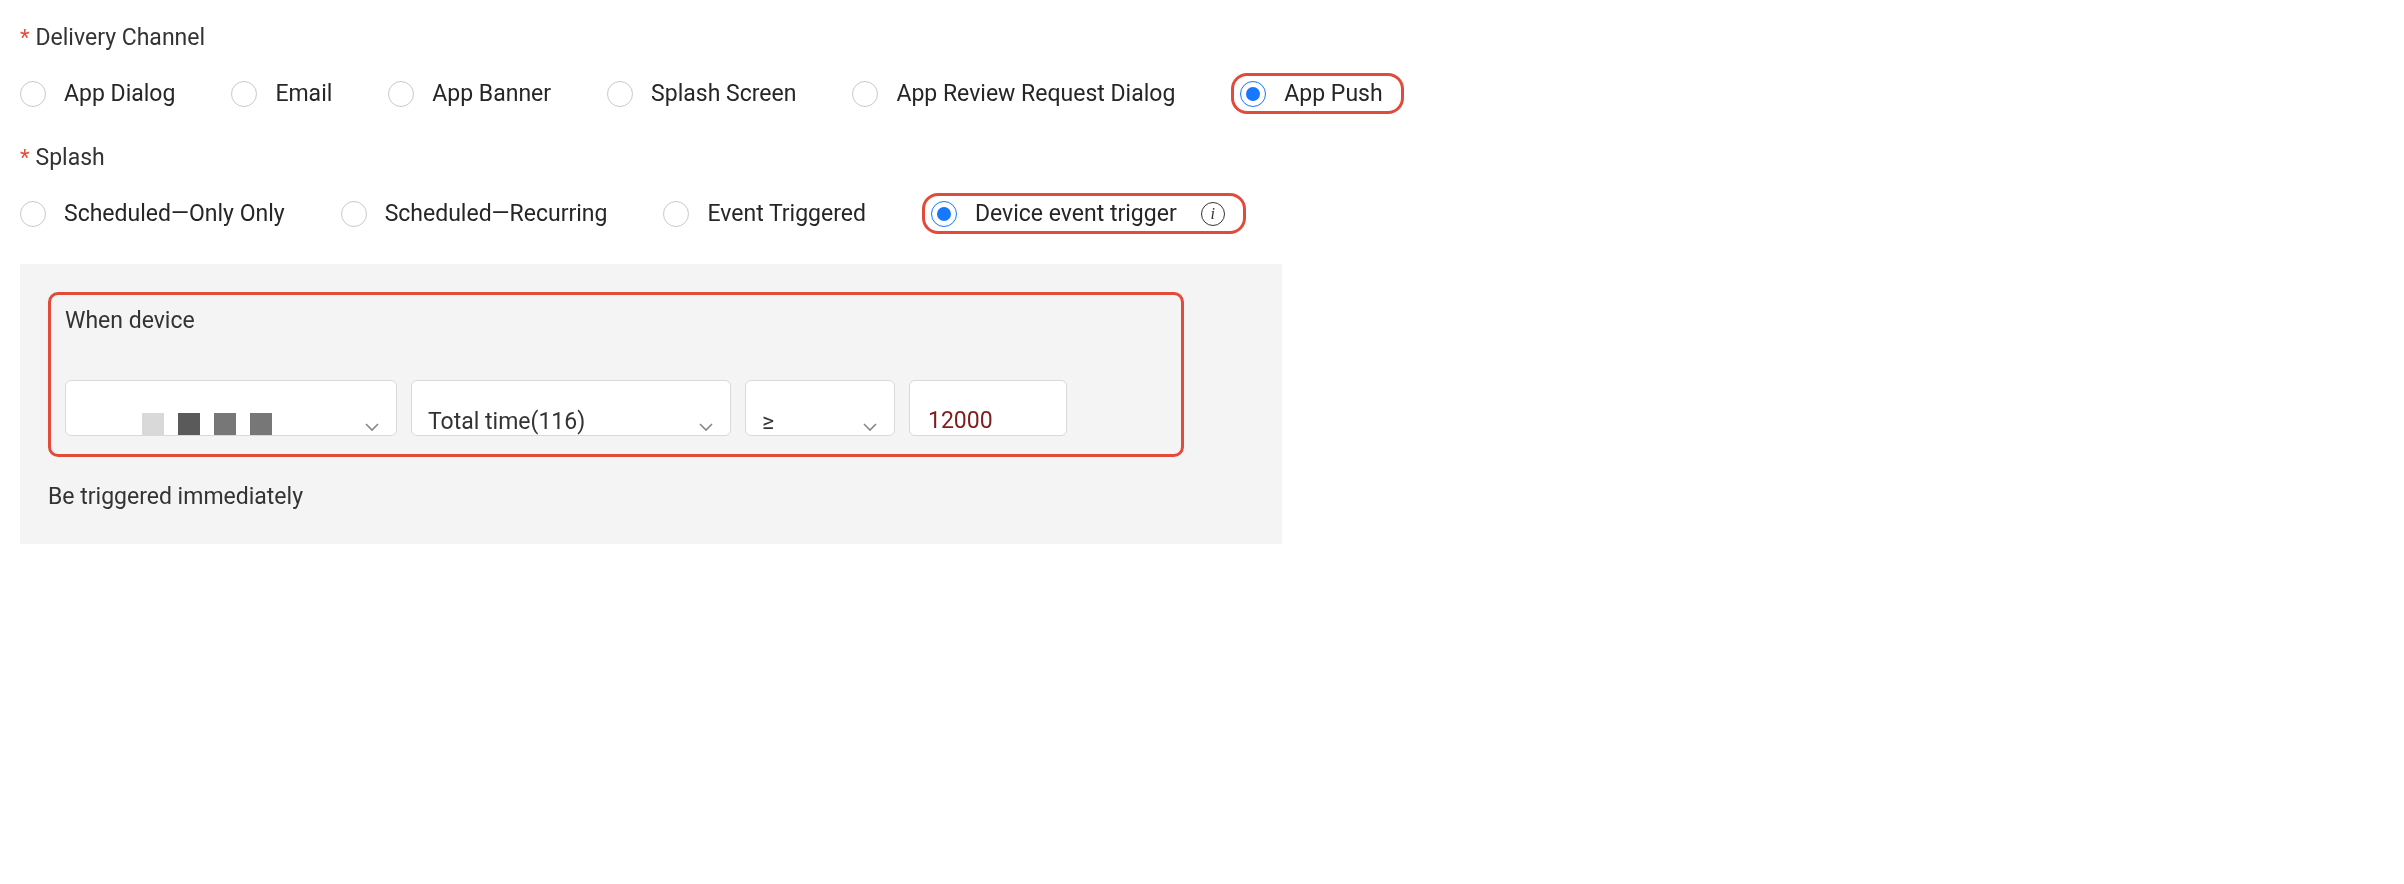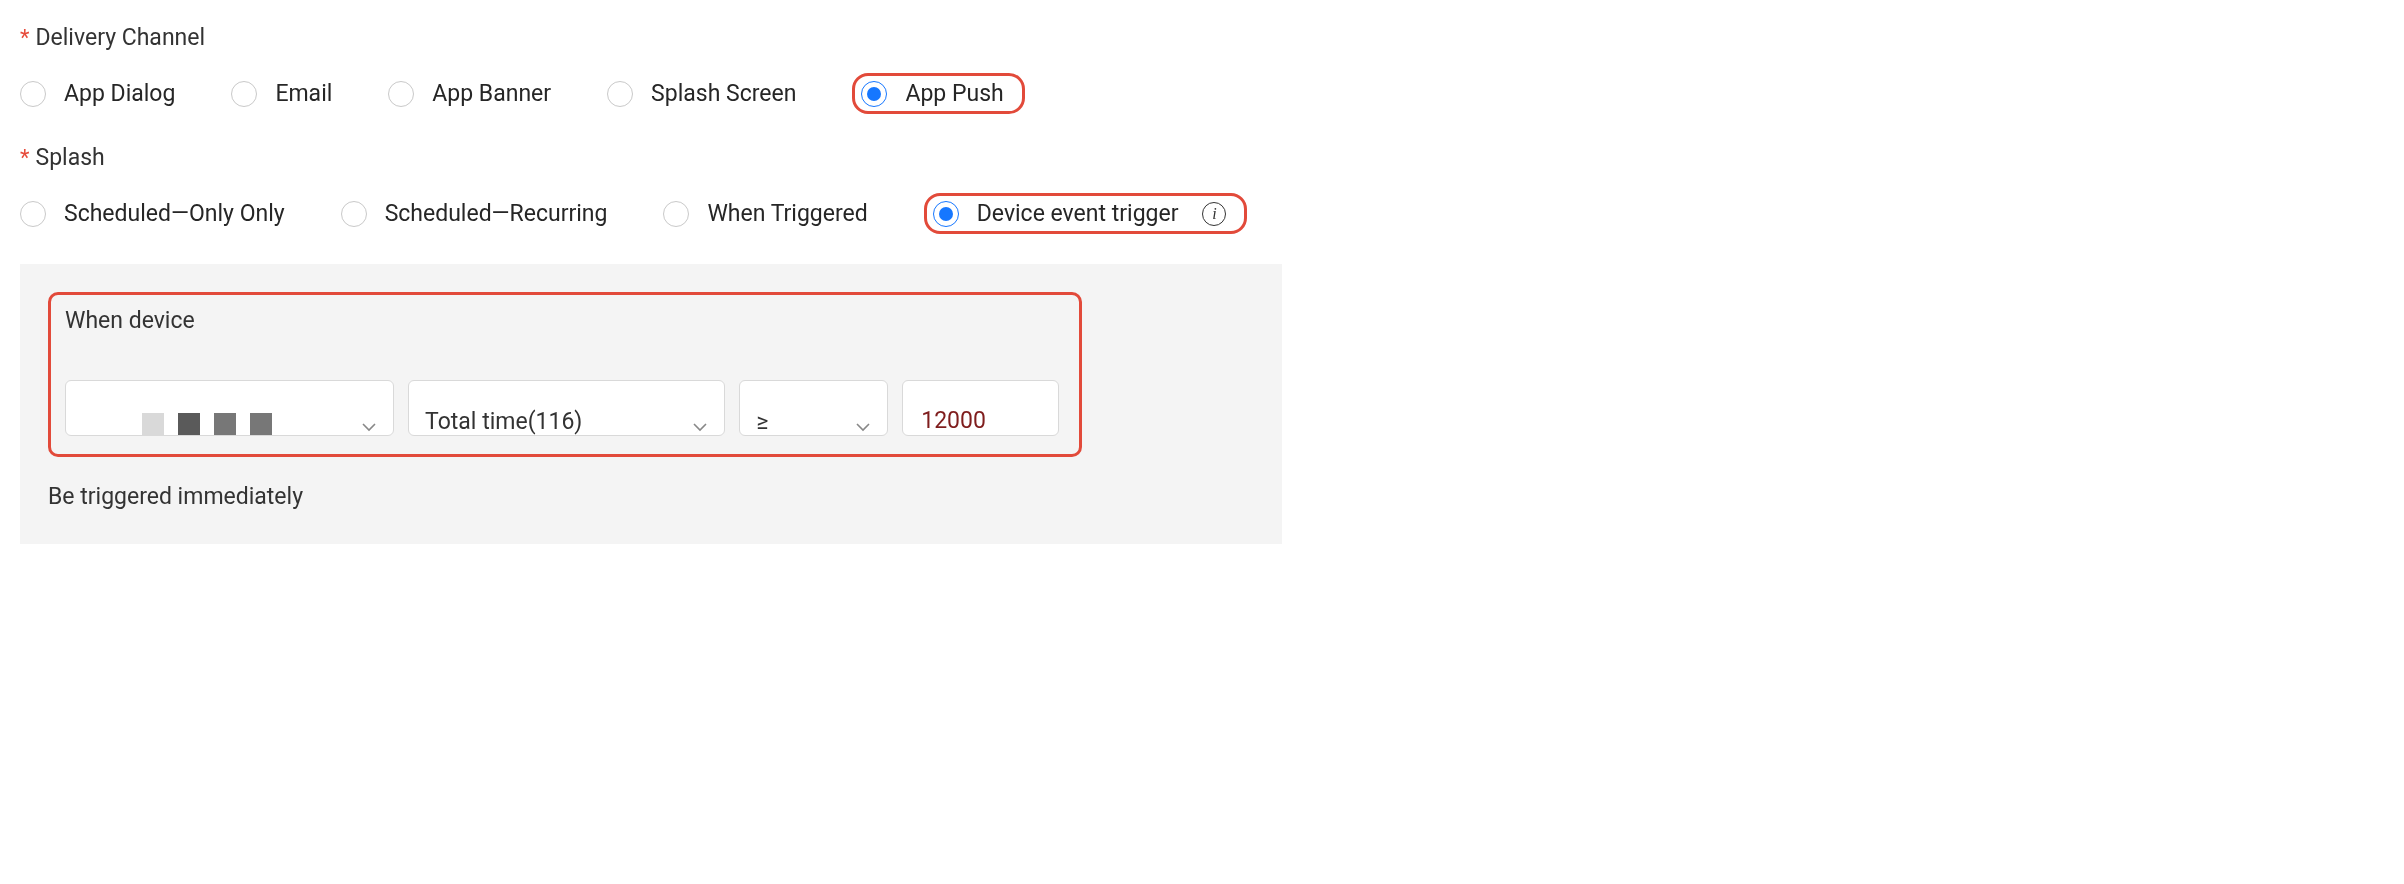--- a/index.html
+++ b/index.html
@@ -78,21 +78,21 @@
   }
   .condition-panel {
     background: #f4f4f4;
     padding: 28px 28px 34px 28px;
     width: 1262px;
   }
   .cond-inner-highlight {
     border: 3px solid #e24a3a;
     border-radius: 10px;
     padding: 12px 20px 18px 14px;
-    width: 1034px;
+    width: 1136px;
     margin-bottom: 26px;
   }
   .cond-title {
     font-size: 23px;
     color: #333;
     margin-bottom: 14px;
   }
   .cond-row {
     display: flex;
     gap: 14px;
@@ -186,20 +186,24 @@
         <span class="radio-text">Email</span>
       </label>
       <label class="radio-option">
         <span class="radio-circle"></span>
         <span class="radio-text">App Banner</span>
       </label>
       <label class="radio-option">
         <span class="radio-circle"></span>
         <span class="radio-text">Splash Screen</span>
       </label>
+      <label class="radio-option">
+        <span class="radio-circle"></span>
+        <span class="radio-text">App Review Request Dialog</span>
+      </label>
       <span class="highlight-box">
         <label class="radio-option">
           <span class="radio-circle checked">
               <span class="radio-inner"></span>
             </span>
           <span class="radio-text">App Push</span>
         </label>
       </span>
     </div>
   </div>
@@ -213,21 +217,21 @@
       <label class="radio-option">
         <span class="radio-circle"></span>
         <span class="radio-text">Scheduled—Only Only</span>
       </label>
       <label class="radio-option">
         <span class="radio-circle"></span>
         <span class="radio-text">Scheduled—Recurring</span>
       </label>
       <label class="radio-option">
         <span class="radio-circle"></span>
-        <span class="radio-text">When Triggered</span>
+        <span class="radio-text">Event Triggered</span>
       </label>
       <span class="highlight-box">
         <label class="radio-option">
           <span class="radio-circle checked">
               <span class="radio-inner"></span>
             </span>
           <span class="radio-text">Device event trigger</span>
           <span class="info-icon">i</span>
         </label>
       </span>

